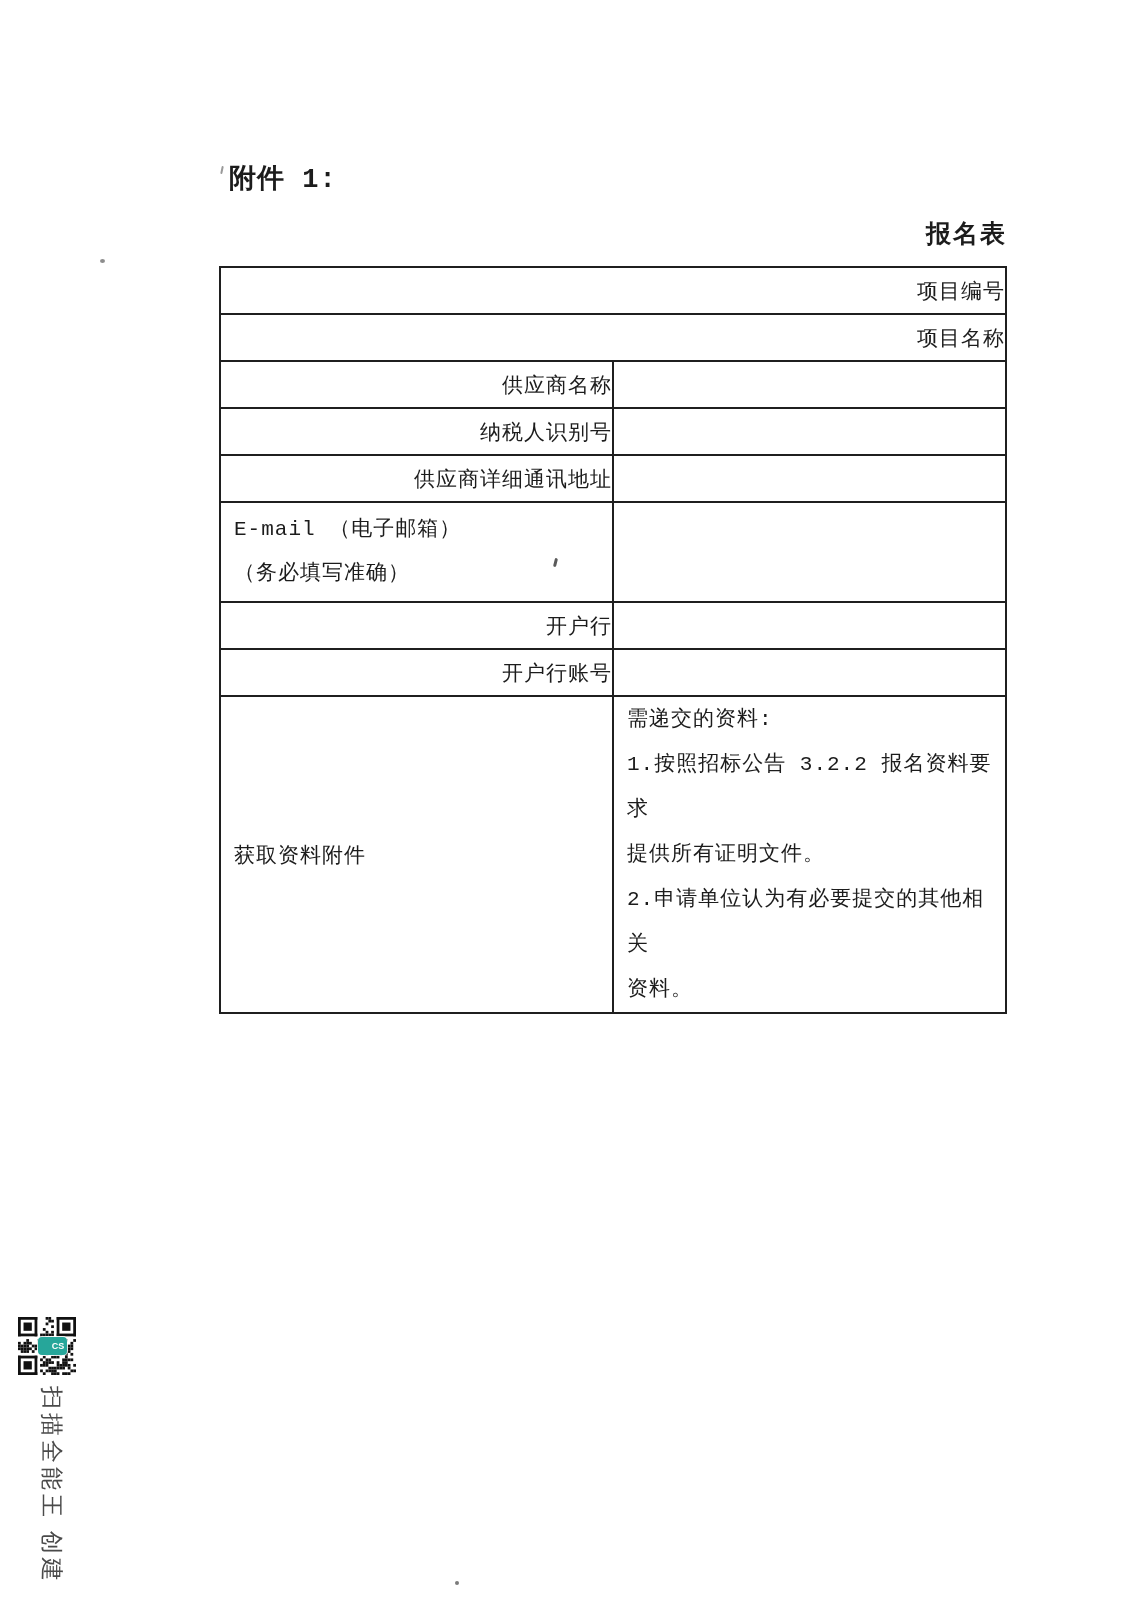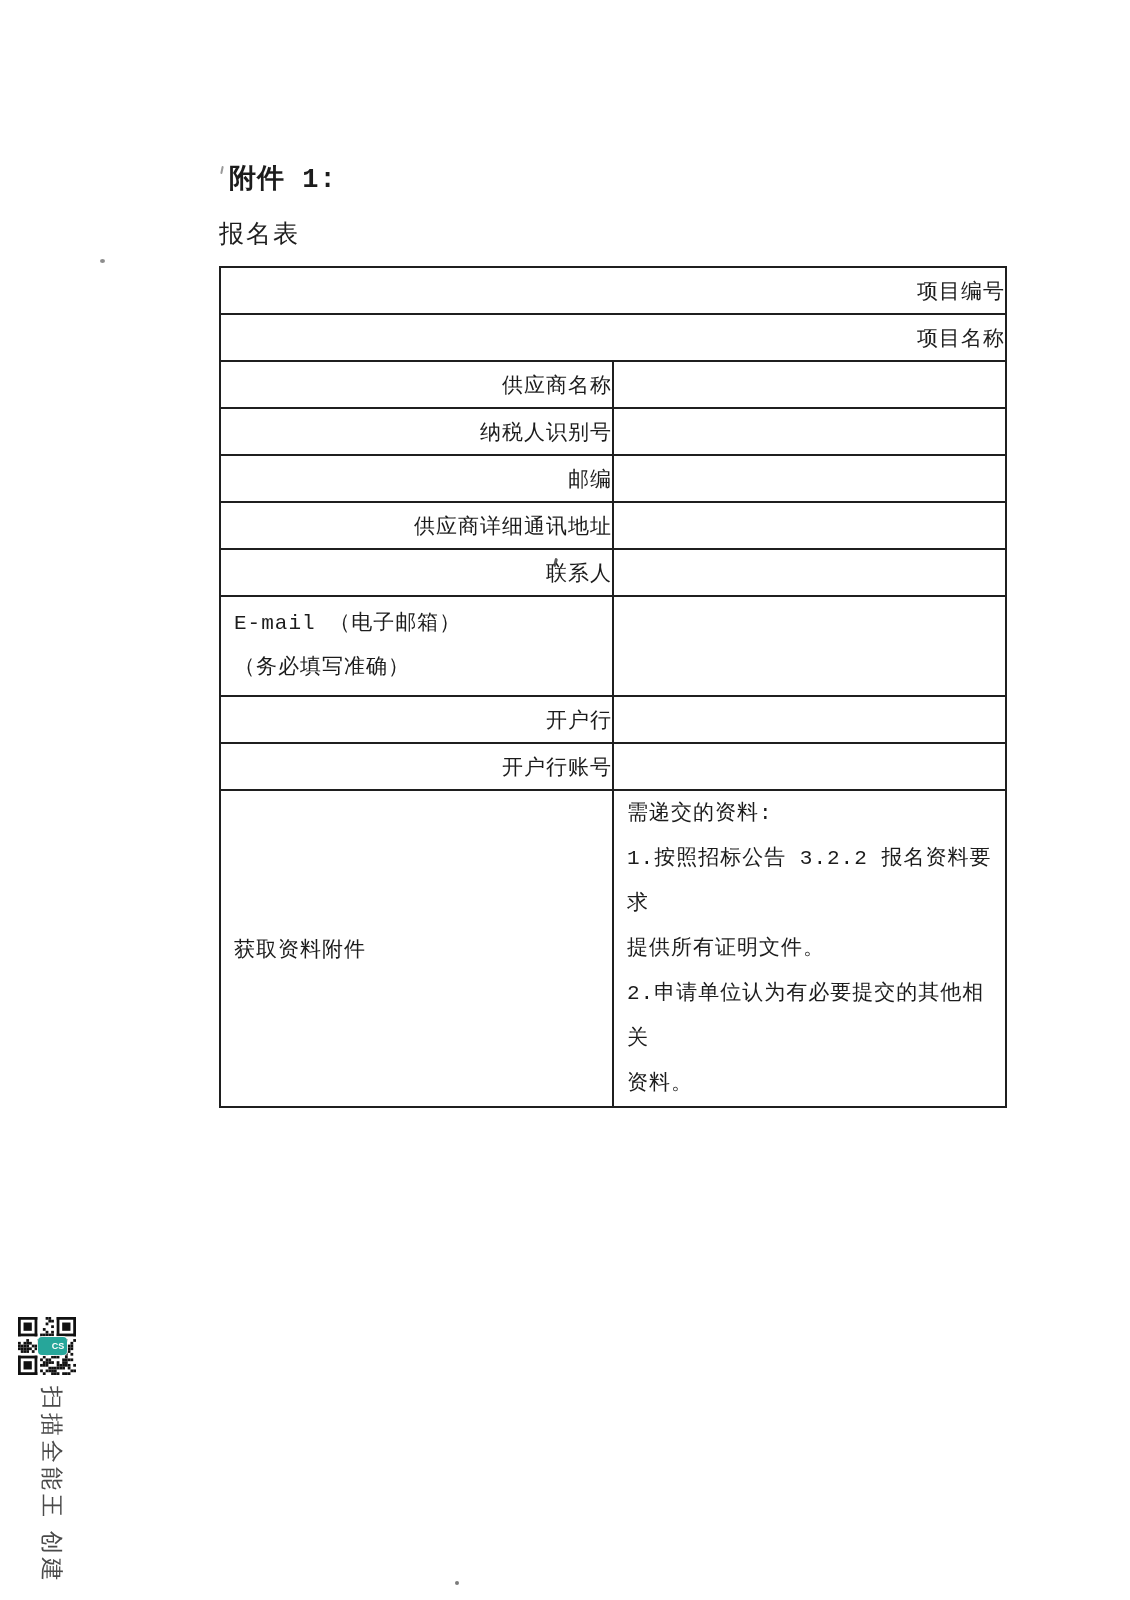--- a/index.html
+++ b/index.html
@@ -10,21 +10,21 @@
     overflow:hidden;
     font-family:"Liberation Mono","Liberation Serif","DejaVu Serif",serif;
     color:#1c1c1c;
   }
   .attachment{
     position:absolute;left:229px;top:160px;
     font-size:27px;font-weight:600;letter-spacing:1px;
   }
   .title{
     position:absolute;left:219px;top:217px;width:788px;
-    text-align:left;font-size:25px;font-weight:400;letter-spacing:2px;
+    text-align:right;font-size:25px;font-weight:700;letter-spacing:2px;
   }
   table.form-table{
     position:absolute;left:219px;top:266px;
     width:788px;
     border-collapse:collapse;
     table-layout:fixed;
   }
   table.form-table td{
     border:2px solid #1f1f1f;
     font-size:21px;
@@ -88,29 +88,21 @@
     </tr>
     <tr class="r-std">
       <td class="lbl">供应商名称</td>
       <td class="val"></td>
     </tr>
     <tr class="r-std">
       <td class="lbl">纳税人识别号</td>
       <td class="val"></td>
     </tr>
     <tr class="r-std">
-      <td class="lbl">邮编</td>
-      <td class="val"></td>
-    </tr>
-    <tr class="r-std">
       <td class="lbl">供应商详细通讯地址</td>
-      <td class="val"></td>
-    </tr>
-    <tr class="r-std">
-      <td class="lbl">联系人</td>
       <td class="val"></td>
     </tr>
     <tr class="r-email">
       <td class="lbl">
         <div class="email-line">E-mail （电子邮箱）</div>
         <div class="email-line">（务必填写准确）</div>
       </td>
       <td class="val"></td>
     </tr>
     <tr class="r-std">

